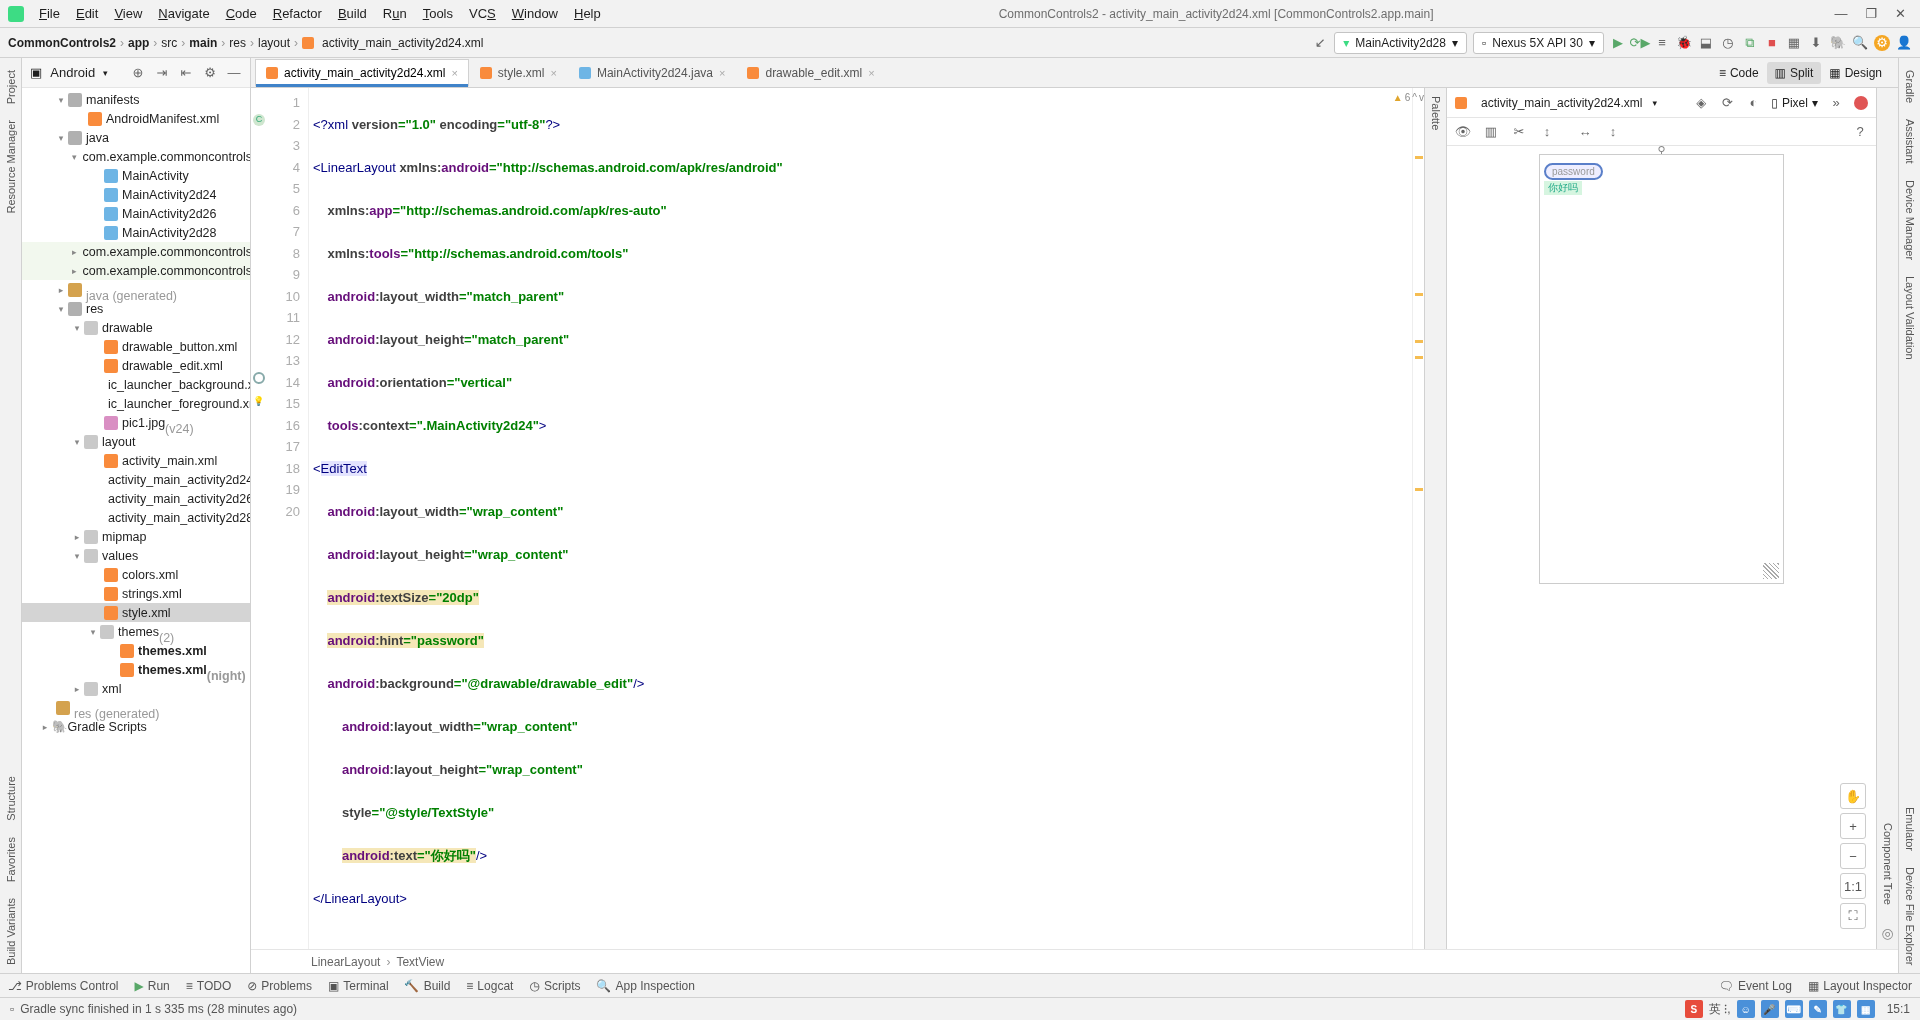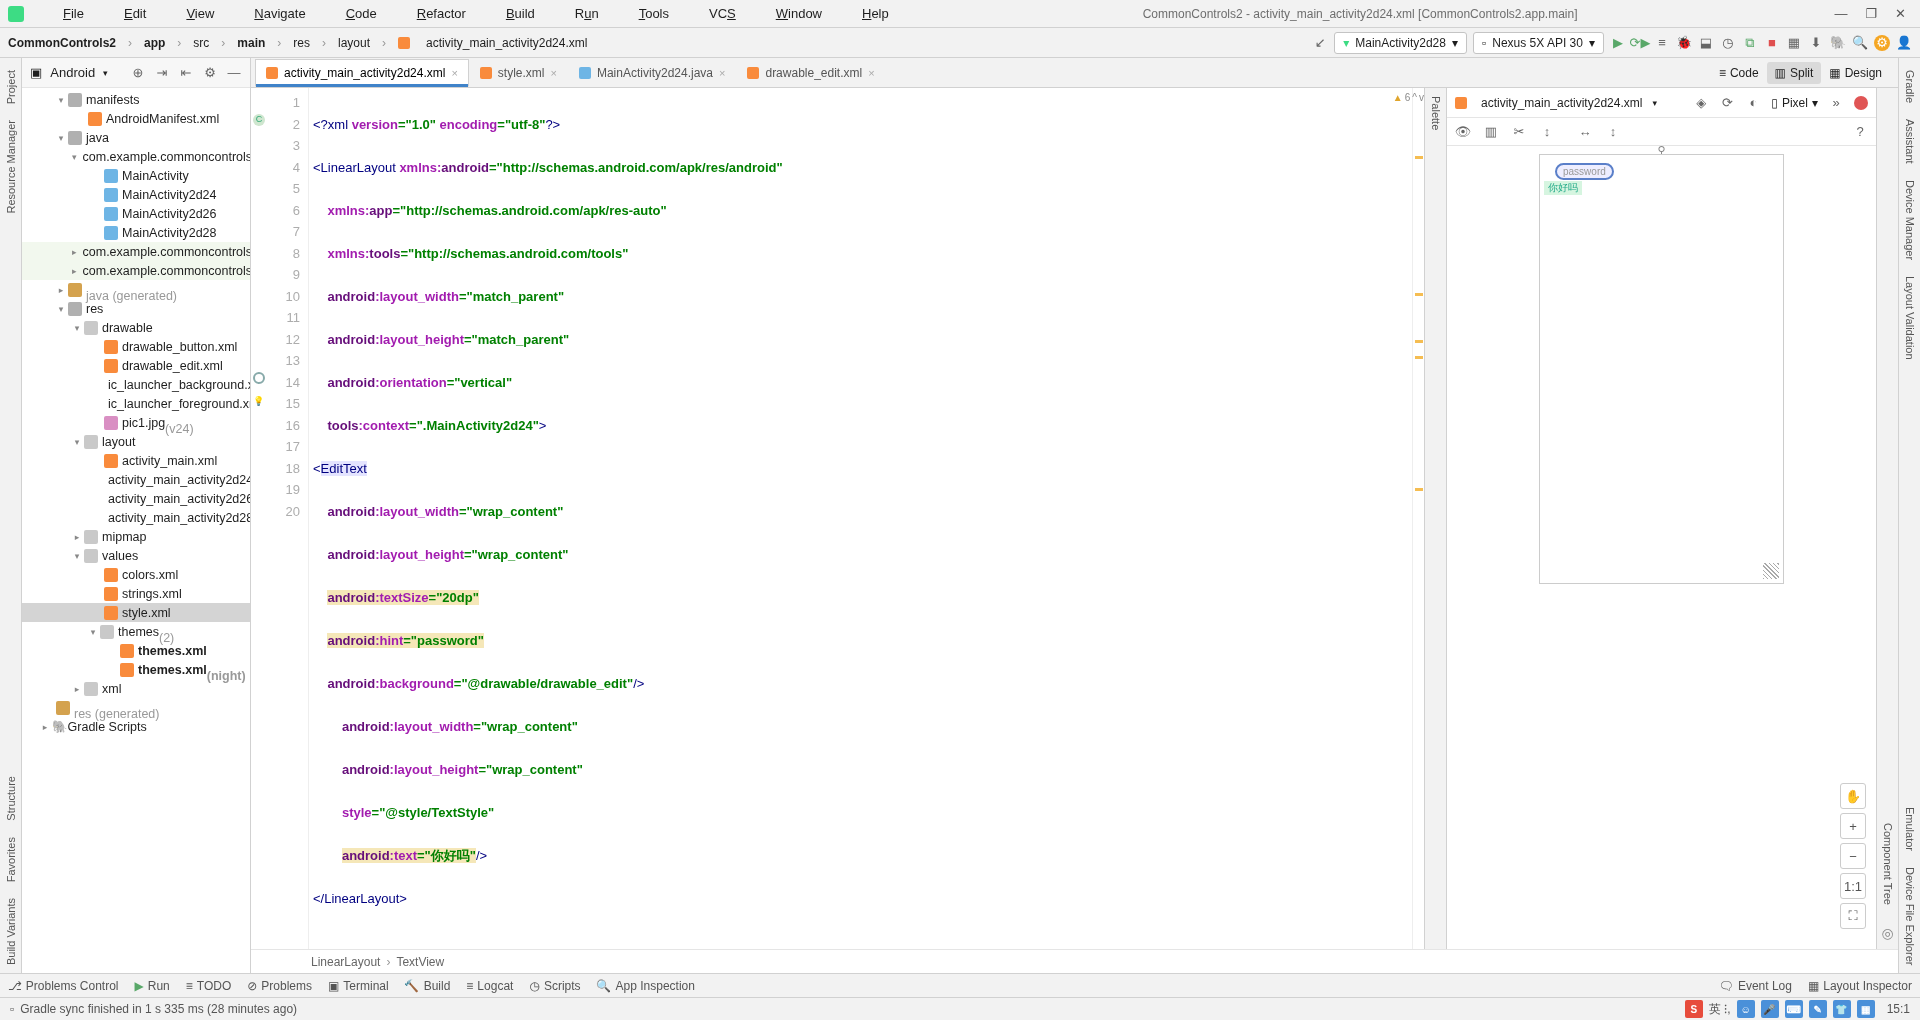--- a/index.html
+++ b/index.html
@@ -1,24 +1,24 @@
 <!DOCTYPE html>
 <html><head>
 <meta charset="utf-8">
 <style>
 * { margin:0; padding:0; box-sizing:border-box; font-family:"Segoe UI",Arial,sans-serif; user-select:none; }
 body { width:1920px; height:1020px; background:#f2f2f2; overflow:hidden; font-size:13px; color:#1e1e1e; }
 .menubar { height:28px; background:#f2f2f2; display:flex; align-items:center; padding:0 4px; gap:2px; border-bottom:1px solid #d1d1d1; }
 .as-logo { width:16px; height:16px; background:#3ddc84; border-radius:3px; margin:0 6px 0 4px; }
-.menu-item { padding:3px 7px; cursor:pointer;margin-left:24px; }
+.menu-item { padding:3px 7px; cursor:pointer; }
 .menu-item u { text-decoration:underline; }
 .win-title { flex:1; text-align:center; color:#6e6e6e; font-size:12px; }
 .win-controls { display:flex; gap:18px; padding:0 10px; color:#555; }
 .toolbar { height:30px; background:#f2f2f2; display:flex; align-items:center; padding:0 8px; border-bottom:1px solid #d1d1d1; }
-.breadcrumbs { display:flex; align-items:center; gap:12px; font-size:12px; }
+.breadcrumbs { display:flex; align-items:center; gap:4px; font-size:12px; }
 .bc-sep { color:#999; }
 .bc-bold { font-weight:bold; }
 .toolbar-right { margin-left:auto; display:flex; align-items:center; gap:6px; }
 .combo { background:#fff; border:1px solid #c4c4c4; border-radius:3px; padding:3px 8px; display:flex; align-items:center; gap:6px; font-size:12px; }
 .tb-icon { width:16px; height:16px; display:flex; align-items:center; justify-content:center; color:#666; cursor:pointer; font-size:13px; }
 .tb-icon.green { color:#59a869; }
 .tb-icon.red { color:#df4f4f; }
 .main { display:flex; height:calc(1020px - 28px - 30px - 24px - 23px); }
 .left-rail { width:22px; background:#f2f2f2; border-right:1px solid #d1d1d1; display:flex; flex-direction:column; align-items:center; padding-top:4px; }
 .rail-text { writing-mode:vertical-rl; transform:rotate(180deg); padding:8px 2px; font-size:11px; color:#555; cursor:pointer; display:flex; align-items:center; gap:4px; }
@@ -45,34 +45,34 @@
 .tab-ico.java { background:#6eb5e5; }
 .view-switch { margin-left:auto; display:flex; align-items:center; height:28px; gap:0; padding-right:8px; }
 .vs-btn { padding:4px 8px; font-size:12px; display:flex; align-items:center; gap:4px; cursor:pointer; }
 .vs-btn.active { background:#dadada; border-radius:3px; }
 .editor-split { flex:1; display:flex; min-height:0; }
 .code-pane { flex:1; display:flex; background:#fff; min-width:0; font-family:"Consolas","Monaco",monospace; font-size:13px; }
 .gutter { width:58px; background:#fff; border-right:1px solid #eee; text-align:right; padding:4px 8px; color:#adadad; line-height:21.5px; position:relative; }
 .gutter .ln { height:21.5px; }
 .code-content { flex:1; padding:4px 4px; line-height:21.5px; overflow:hidden; position:relative; white-space:pre; }
 .hl-line { background:#fffce8; }
-.kw-tag{color:#000080;} .kw-attr{color:#a21caf;font-weight:bold;} .kw-ns{color:#660e7a;font-weight:bold;}
+.kw-tag{color:#000080;} .kw-attr{color:#404040;font-weight:bold;} .kw-ns{color:#660e7a;font-weight:bold;}
 .kw-str{color:#008000;font-weight:bold;}
 .cursor-box { border:1px solid #000; padding:0 1px; }
 .error-stripe { width:12px; background:#fff; border-left:1px solid #eee; position:relative; }
 .es-mark { position:absolute; right:1px; width:8px; height:3px; background:#f5bd52; }
 .es-warn-top { position:absolute; top:4px; right:0; font-size:10px; color:#8a8a8a; display:flex; align-items:center; gap:2px; }
 .palette-rail { width:22px; background:#f2f2f2; border-left:1px solid #d1d1d1; display:flex; align-items:flex-start; justify-content:center; padding-top:8px; }
 .palette-text { writing-mode:vertical-rl; font-size:11px; color:#555; }
 .design-pane { width:430px; background:#fff; border-left:1px solid #d1d1d1; display:flex; flex-direction:column; }
 .design-tb { height:30px; display:flex; align-items:center; padding:0 8px; gap:10px; border-bottom:1px solid #e5e5e5; font-size:12px; }
 .design-tb2 { height:28px; display:flex; align-items:center; padding:0 8px; gap:12px; border-bottom:1px solid #e5e5e5; }
 .design-canvas { flex:1; position:relative; display:flex; justify-content:center; padding-top:8px; }
 .device { width:245px; height:430px; background:#fff; border:1px solid #ccc; position:relative; }
-.mock-input { position:absolute; top:8px; left:15px; border:2px solid #5a7fc9; border-radius:10px; padding:1px 6px; font-size:10px; color:#999; background:#eef; }
+.mock-input { position:absolute; top:8px; left:4px; border:2px solid #5a7fc9; border-radius:10px; padding:1px 6px; font-size:10px; color:#999; background:#eef; }
 .mock-text { position:absolute; top:26px; left:4px; font-size:10px; color:#2a8; background:#d6f5e0; padding:0 4px; }
 .zoom-ctrl { position:absolute; right:10px; bottom:20px; display:flex; flex-direction:column; gap:4px; }
 .zoom-btn { width:26px; height:26px; background:#fff; border:1px solid #ccc; border-radius:3px; display:flex; align-items:center; justify-content:center; font-size:13px; color:#555; cursor:pointer; }
 .breadcrumb-bot { height:24px; background:#fff; border-top:1px solid #e5e5e5; display:flex; align-items:center; padding:0 60px; font-size:12px; color:#666; gap:6px; }
 .bottom-tools { height:24px; background:#f2f2f2; border-top:1px solid #d1d1d1; display:flex; align-items:center; padding:0 8px; font-size:12px; gap:16px; }
 .bt-item { display:flex; align-items:center; gap:4px; color:#555; cursor:pointer; }
 .bt-right { margin-left:auto; display:flex; gap:16px; }
 .statusbar { height:23px; background:#f2f2f2; border-top:1px solid #d1d1d1; display:flex; align-items:center; padding:0 10px; font-size:12px; color:#555; }
 .status-right { margin-left:auto; display:flex; align-items:center; gap:6px; }
 .tray-ico { width:18px; height:18px; border-radius:2px; display:flex; align-items:center; justify-content:center; color:#fff; font-size:10px; font-weight:bold; }

